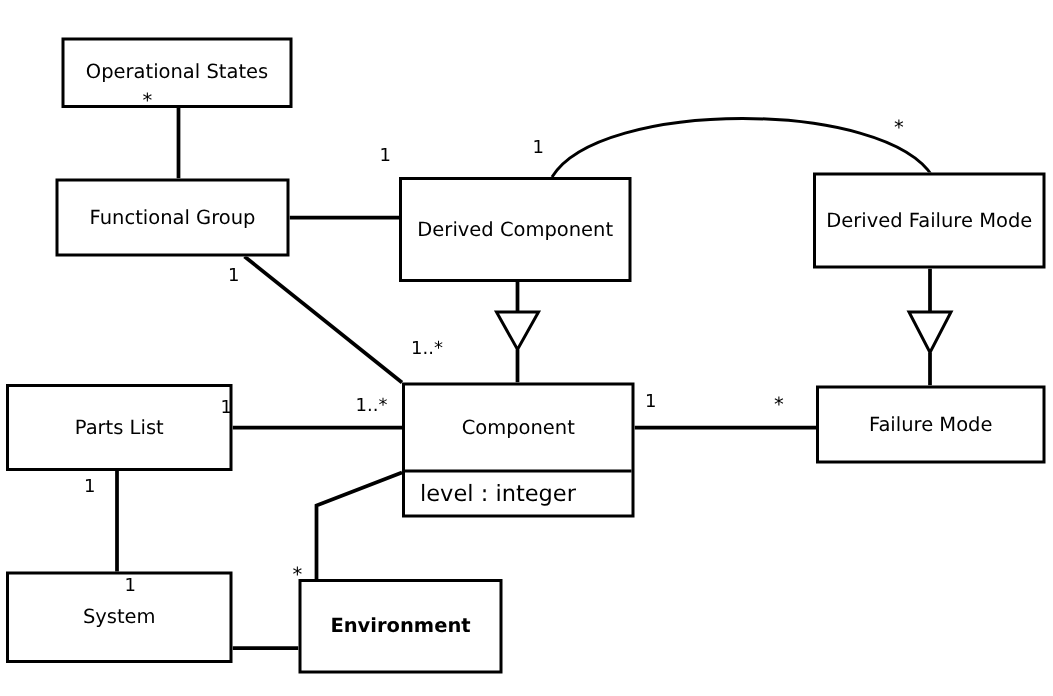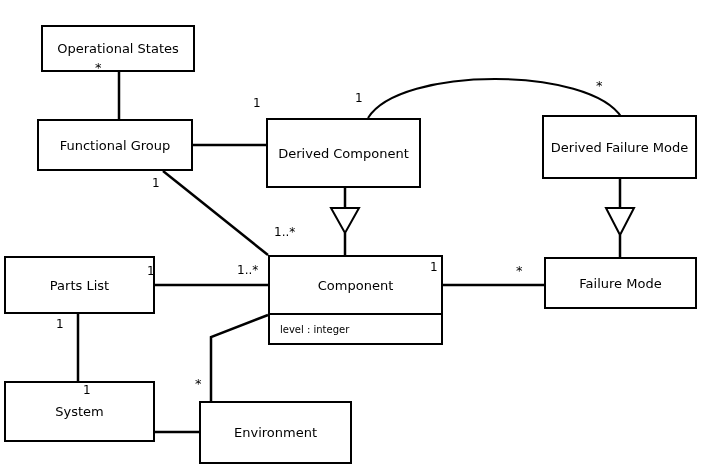--- a/index.html
+++ b/index.html
@@ -41,21 +41,21 @@
     font-size: 13px;
     color: #000000;
     white-space: nowrap;
     padding: 0 6px;
   }
   .uml-attr-compartment {
     border-top: 2px solid #000000;
     display: flex;
     align-items: center;
     justify-content: flex-start;
-    font-size: 10px;
+    font-size: 15px;
     color: #000000;
     white-space: nowrap;
     padding: 0 0 0 10px;
     height: 28px;
     flex: 0 0 auto;
   }
   .mult-label {
     position: absolute;
     font-size: 12px;
     color: #000000;
@@ -114,34 +114,34 @@
   </div>
 
   <div class="uml-class" style="left:542px; top:115px; width:155px; height:64px;">
     <div class="uml-name-compartment">Derived Failure Mode</div>
   </div>
 
   <div class="uml-class" style="left:4px; top:256px; width:151px; height:58px;">
     <div class="uml-name-compartment">Parts List</div>
   </div>
 
-  <div class="uml-class" style="left:268px; top:255px; width:175px; height:90px;">
+  <div class="uml-class" style="left:268px; top:255px; width:155px; height:90px;">
     <div class="uml-name-compartment">Component</div>
     <div class="uml-attr-compartment">level : integer</div>
   </div>
 
   <div class="uml-class" style="left:544px; top:257px; width:153px; height:52px;">
     <div class="uml-name-compartment">Failure Mode</div>
   </div>
 
   <div class="uml-class" style="left:4px; top:381px; width:151px; height:61px;">
     <div class="uml-name-compartment">System</div>
   </div>
 
-  <div class="uml-class" style="left:199px; top:401px; width:153px; height:63px;">
+  <div class="uml-class" style="left:199px; top:386px; width:136px; height:63px;font-weight:bold;">
     <div class="uml-name-compartment">Environment</div>
   </div>
 
   <div class="mult-label star" style="left:95px; top:61px;">*</div>
 
   <div class="mult-label" style="left:253px; top:97px;">1</div>
 
   <div class="mult-label" style="left:152px; top:177px;">1</div>
 
   <div class="mult-label" style="left:274px; top:226px;">1..*</div>

